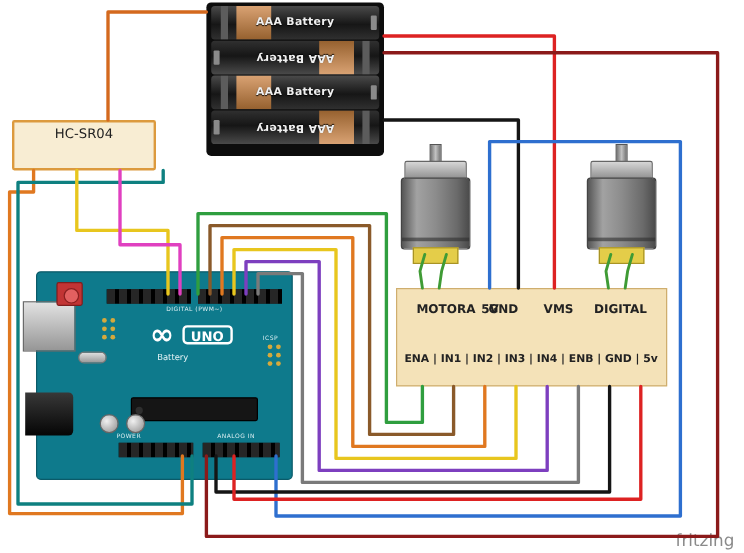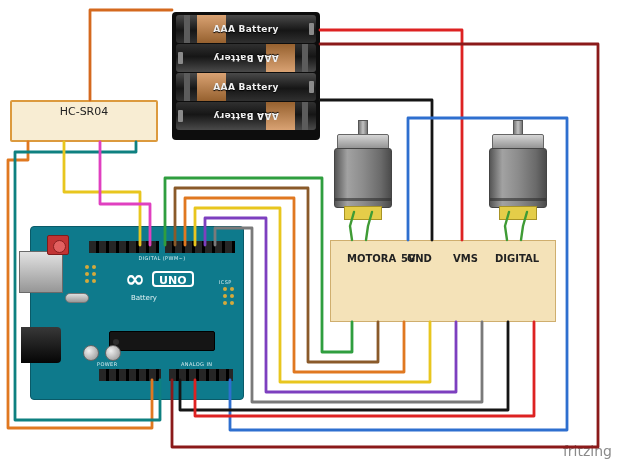--- a/index.html
+++ b/index.html
@@ -3,35 +3,35 @@
 <meta charset="utf-8">
 <style>
   html,body{margin:0;padding:0;background:#fff;}
   .stage{position:relative;width:620px;height:461px;background:#ffffff;overflow:hidden;
          font-family:"DejaVu Sans","Liberation Sans",sans-serif;}
 
   
   #wires{position:absolute;left:0;top:0;width:620px;height:461px;z-index:6;pointer-events:none;}
 
   
-  .battery-pack{position:absolute;left:172px;top:12px;width:148px;height:128px;background:#0d0d0d;
+  .battery-pack{position:absolute;left:172px;top:2px;width:148px;height:128px;background:#0d0d0d;
                 border-radius:4px;padding:2px;box-sizing:border-box;z-index:3;}
   .cell{position:relative;height:28px;margin:1px 2px;border-radius:3px;overflow:hidden;
         background:linear-gradient(180deg,#4a4a4a,#161616 55%,#303030);
         display:flex;align-items:center;justify-content:center;}
   .cell .copper{position:absolute;left:15%;top:0;bottom:0;width:21%;
         background:linear-gradient(180deg,#d9a273,#96612f);}
   .cell .ring{position:absolute;left:6%;top:0;bottom:0;width:4%;background:#5c5c5c;}
   .cell .tip{position:absolute;right:2px;top:28%;bottom:28%;width:5px;background:#8a8a8a;border-radius:1px;}
   .cell.flipped{transform:rotate(180deg);}
   .cell .label{position:relative;z-index:2;color:#f0f0f0;font-size:9px;font-weight:bold;
         letter-spacing:.3px;text-shadow:0 1px 1px #000;}
 
   
-  .hcsr04{position:absolute;left:10px;top:100px;width:148px;height:42px;background:#f8edd3;
+  .hcsr04{position:absolute;left:10px;top:100px;width:120px;height:42px;background:#f8edd3;
           border:2px solid #dc9a3e;border-radius:2px;box-sizing:border-box;text-align:center;z-index:3;}
   .hcsr04 .t1{font-size:11px;color:#222;margin-top:3px;}
   .hcsr04 .t2{font-size:9px;color:#222;margin-top:2px;}
 
   
   .driver{position:absolute;left:330px;top:240px;width:226px;height:82px;background:#f4e2b8;
           border:1px solid #cfae6e;box-sizing:border-box;z-index:3;}
   .driver span{position:absolute;font-size:10px;font-weight:bold;color:#222;white-space:nowrap;}
   .driver .l-motora{left:16px;top:12px;}
   .driver .l-5v{left:70px;top:12px;text-align:right;}
@@ -203,16 +203,17 @@
     <div class="body"></div>
     <div class="base"></div>
   </div>
 
   <div class="driver">
     <span class="l-motora">MOTORA</span>
     <span class="l-5v">5V</span>
     <span class="l-gnd">GND</span>
     <span class="l-vms">VMS</span>
     <span class="l-motorb">DIGITAL</span>
+    <span class="l-bottom">ENA | IN1 | IN2 | IN3 | IN4 | ENB | GND | 5v</span>
   </div>
 
   <div class="watermark">fritzing</div>
 </div>
 
 </body></html>

